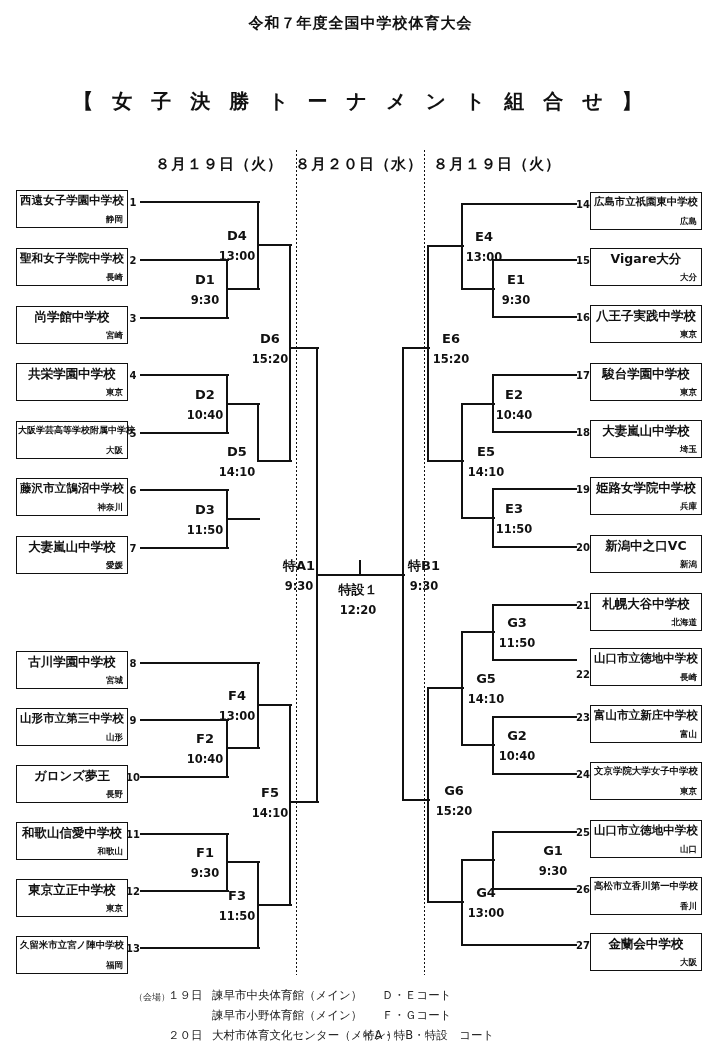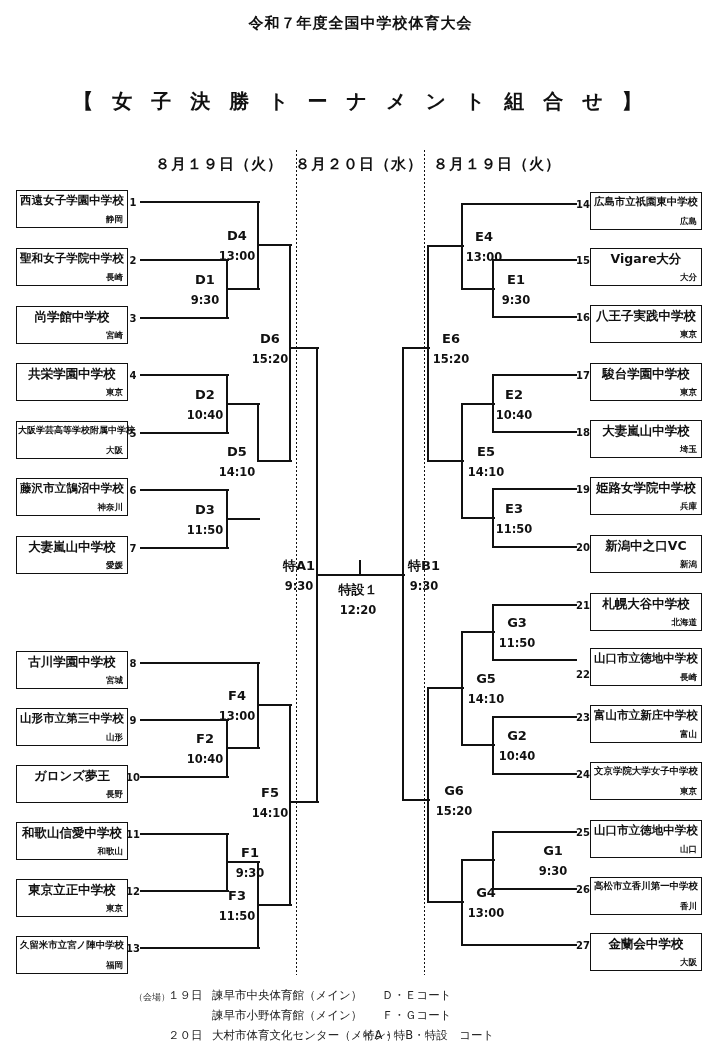--- a/index.html
+++ b/index.html
@@ -270,21 +270,21 @@
         <div class="m-time">13:00</div>
       </div>
       <div class="match" style="left: 237px; top: 461px;">
         <div class="m-id">D5</div>
         <div class="m-time">14:10</div>
       </div>
       <div class="match" style="left: 270px; top: 348px;">
         <div class="m-id">D6</div>
         <div class="m-time">15:20</div>
       </div>
-      <div class="match" style="left: 205px; top: 862px; margin-left: 45px;">
+      <div class="match" style="left: 205px; top: 862px;">
         <div class="m-id">F1</div>
         <div class="m-time">9:30</div>
       </div>
       <div class="match" style="left: 205px; top: 748px;">
         <div class="m-id">F2</div>
         <div class="m-time">10:40</div>
       </div>
       <div class="match" style="left: 237px; top: 905px;">
         <div class="m-id">F3</div>
         <div class="m-time">11:50</div>

